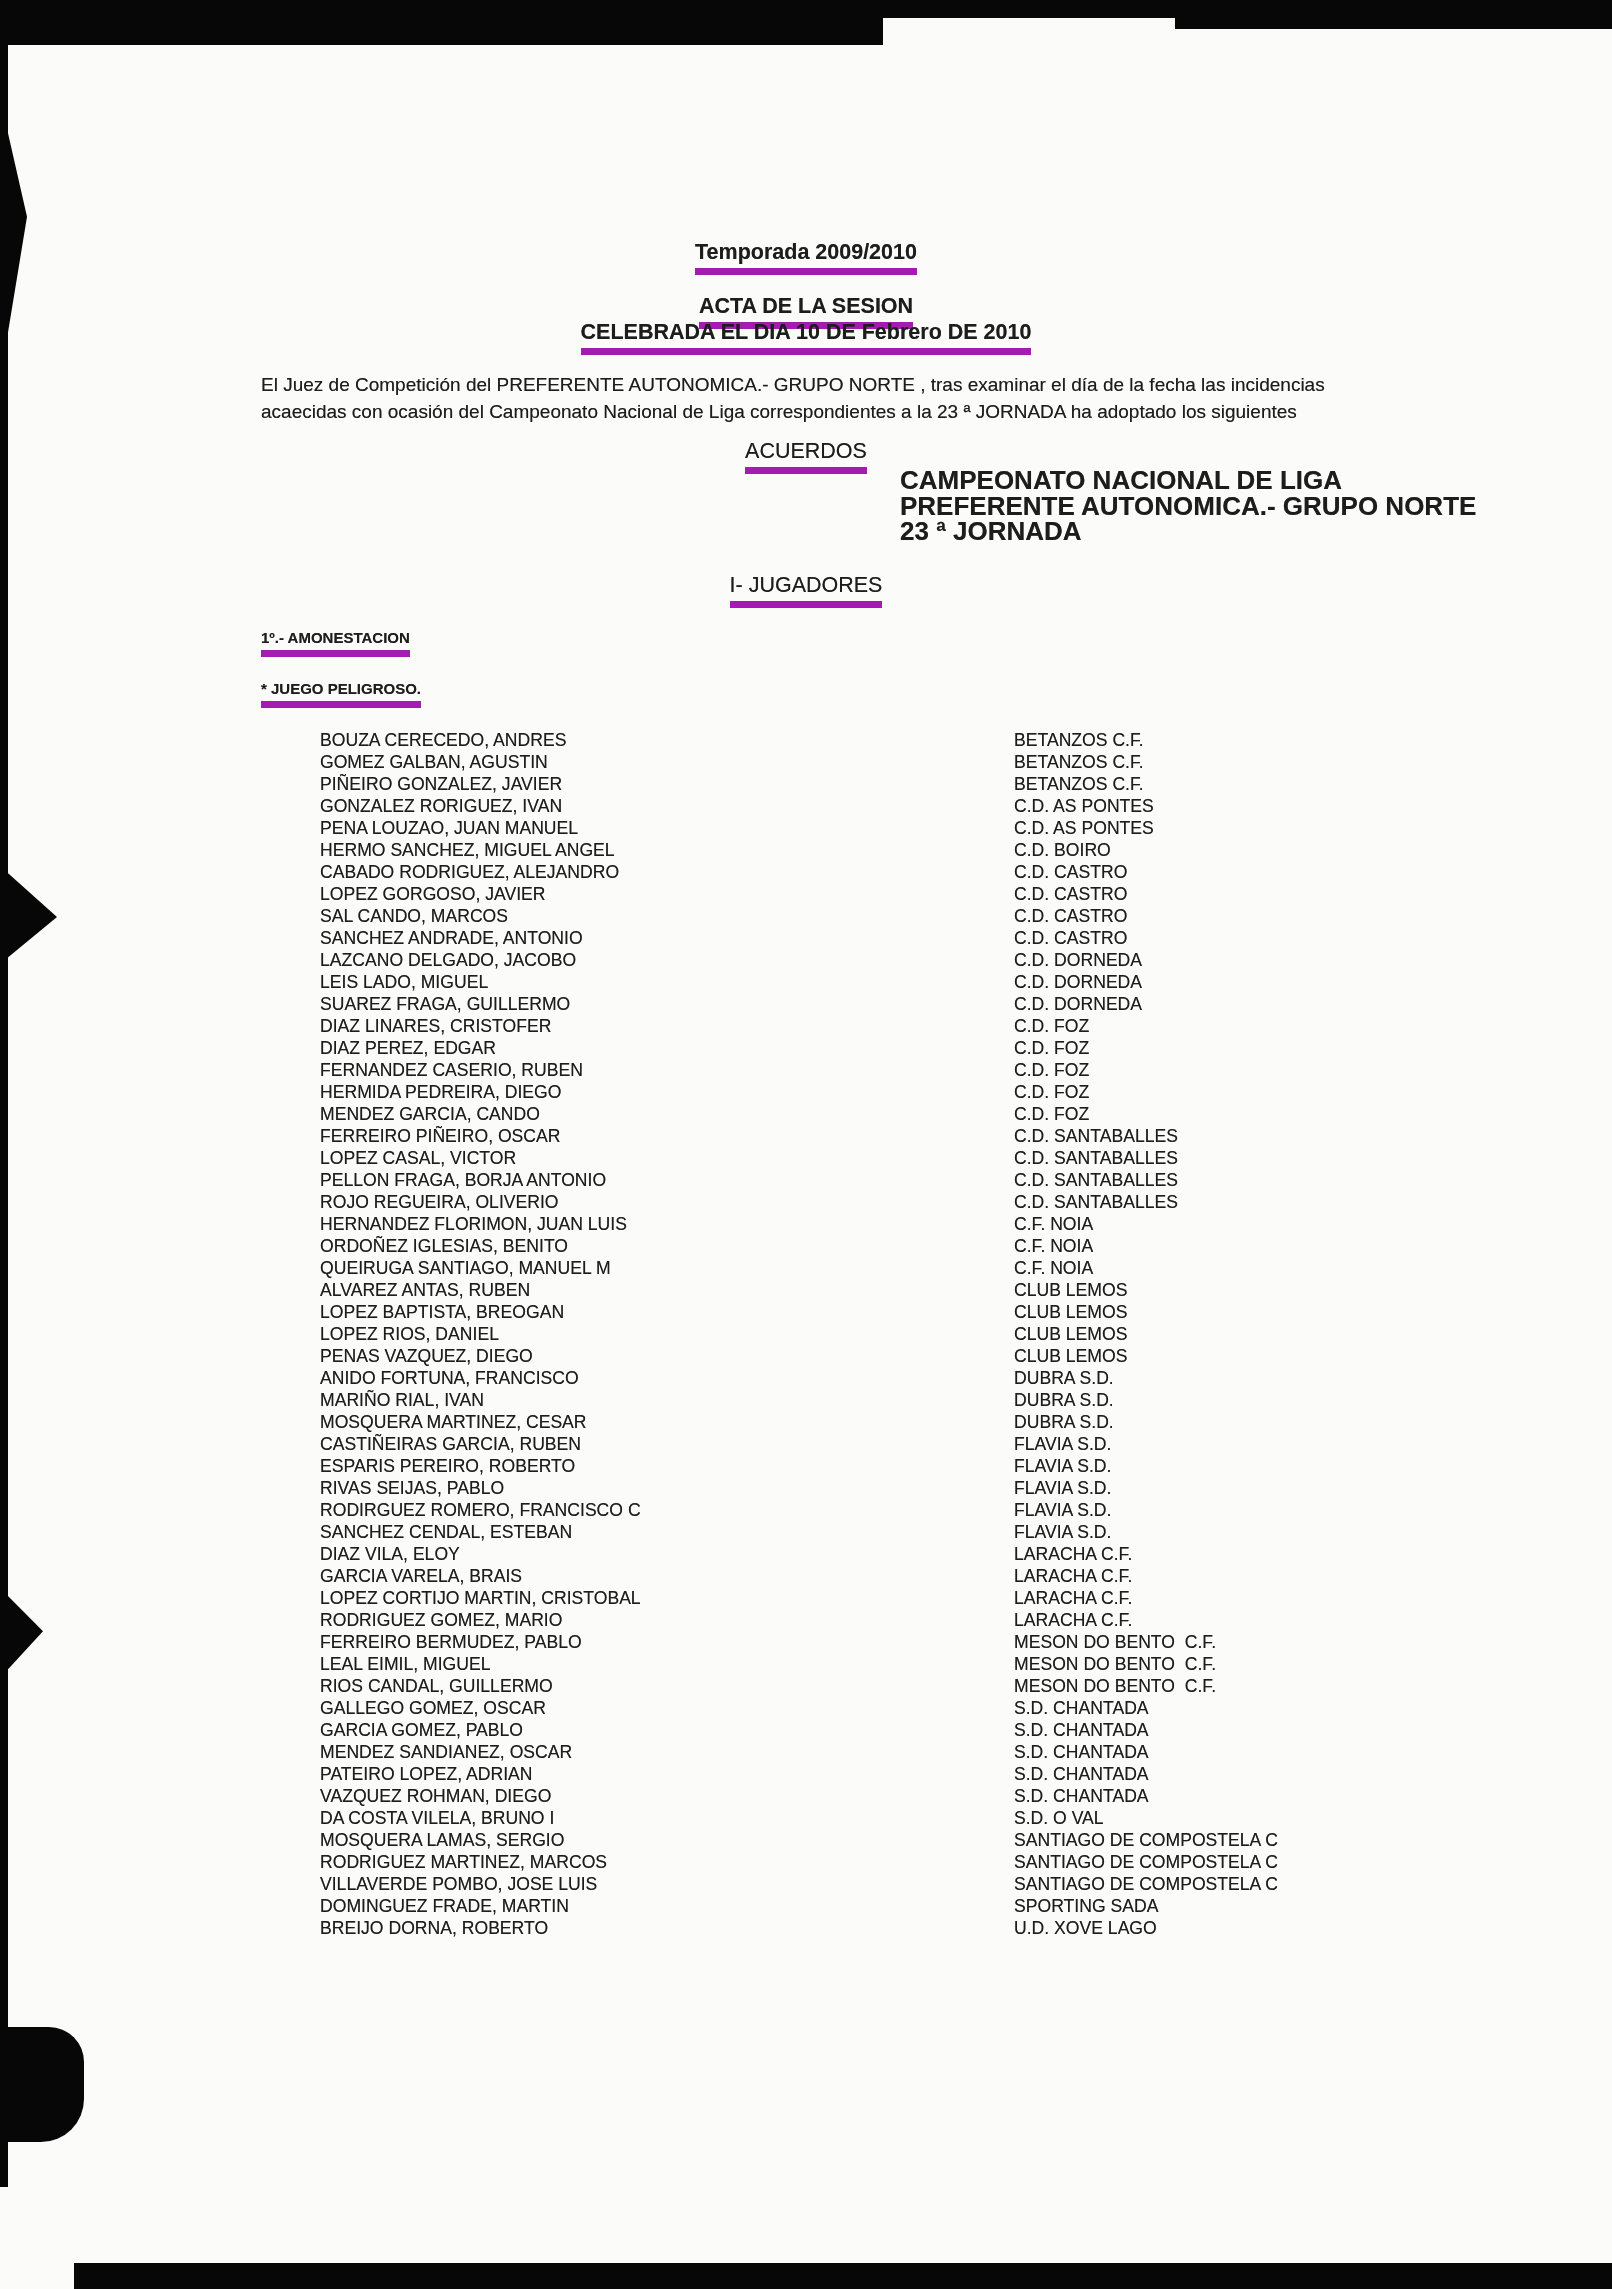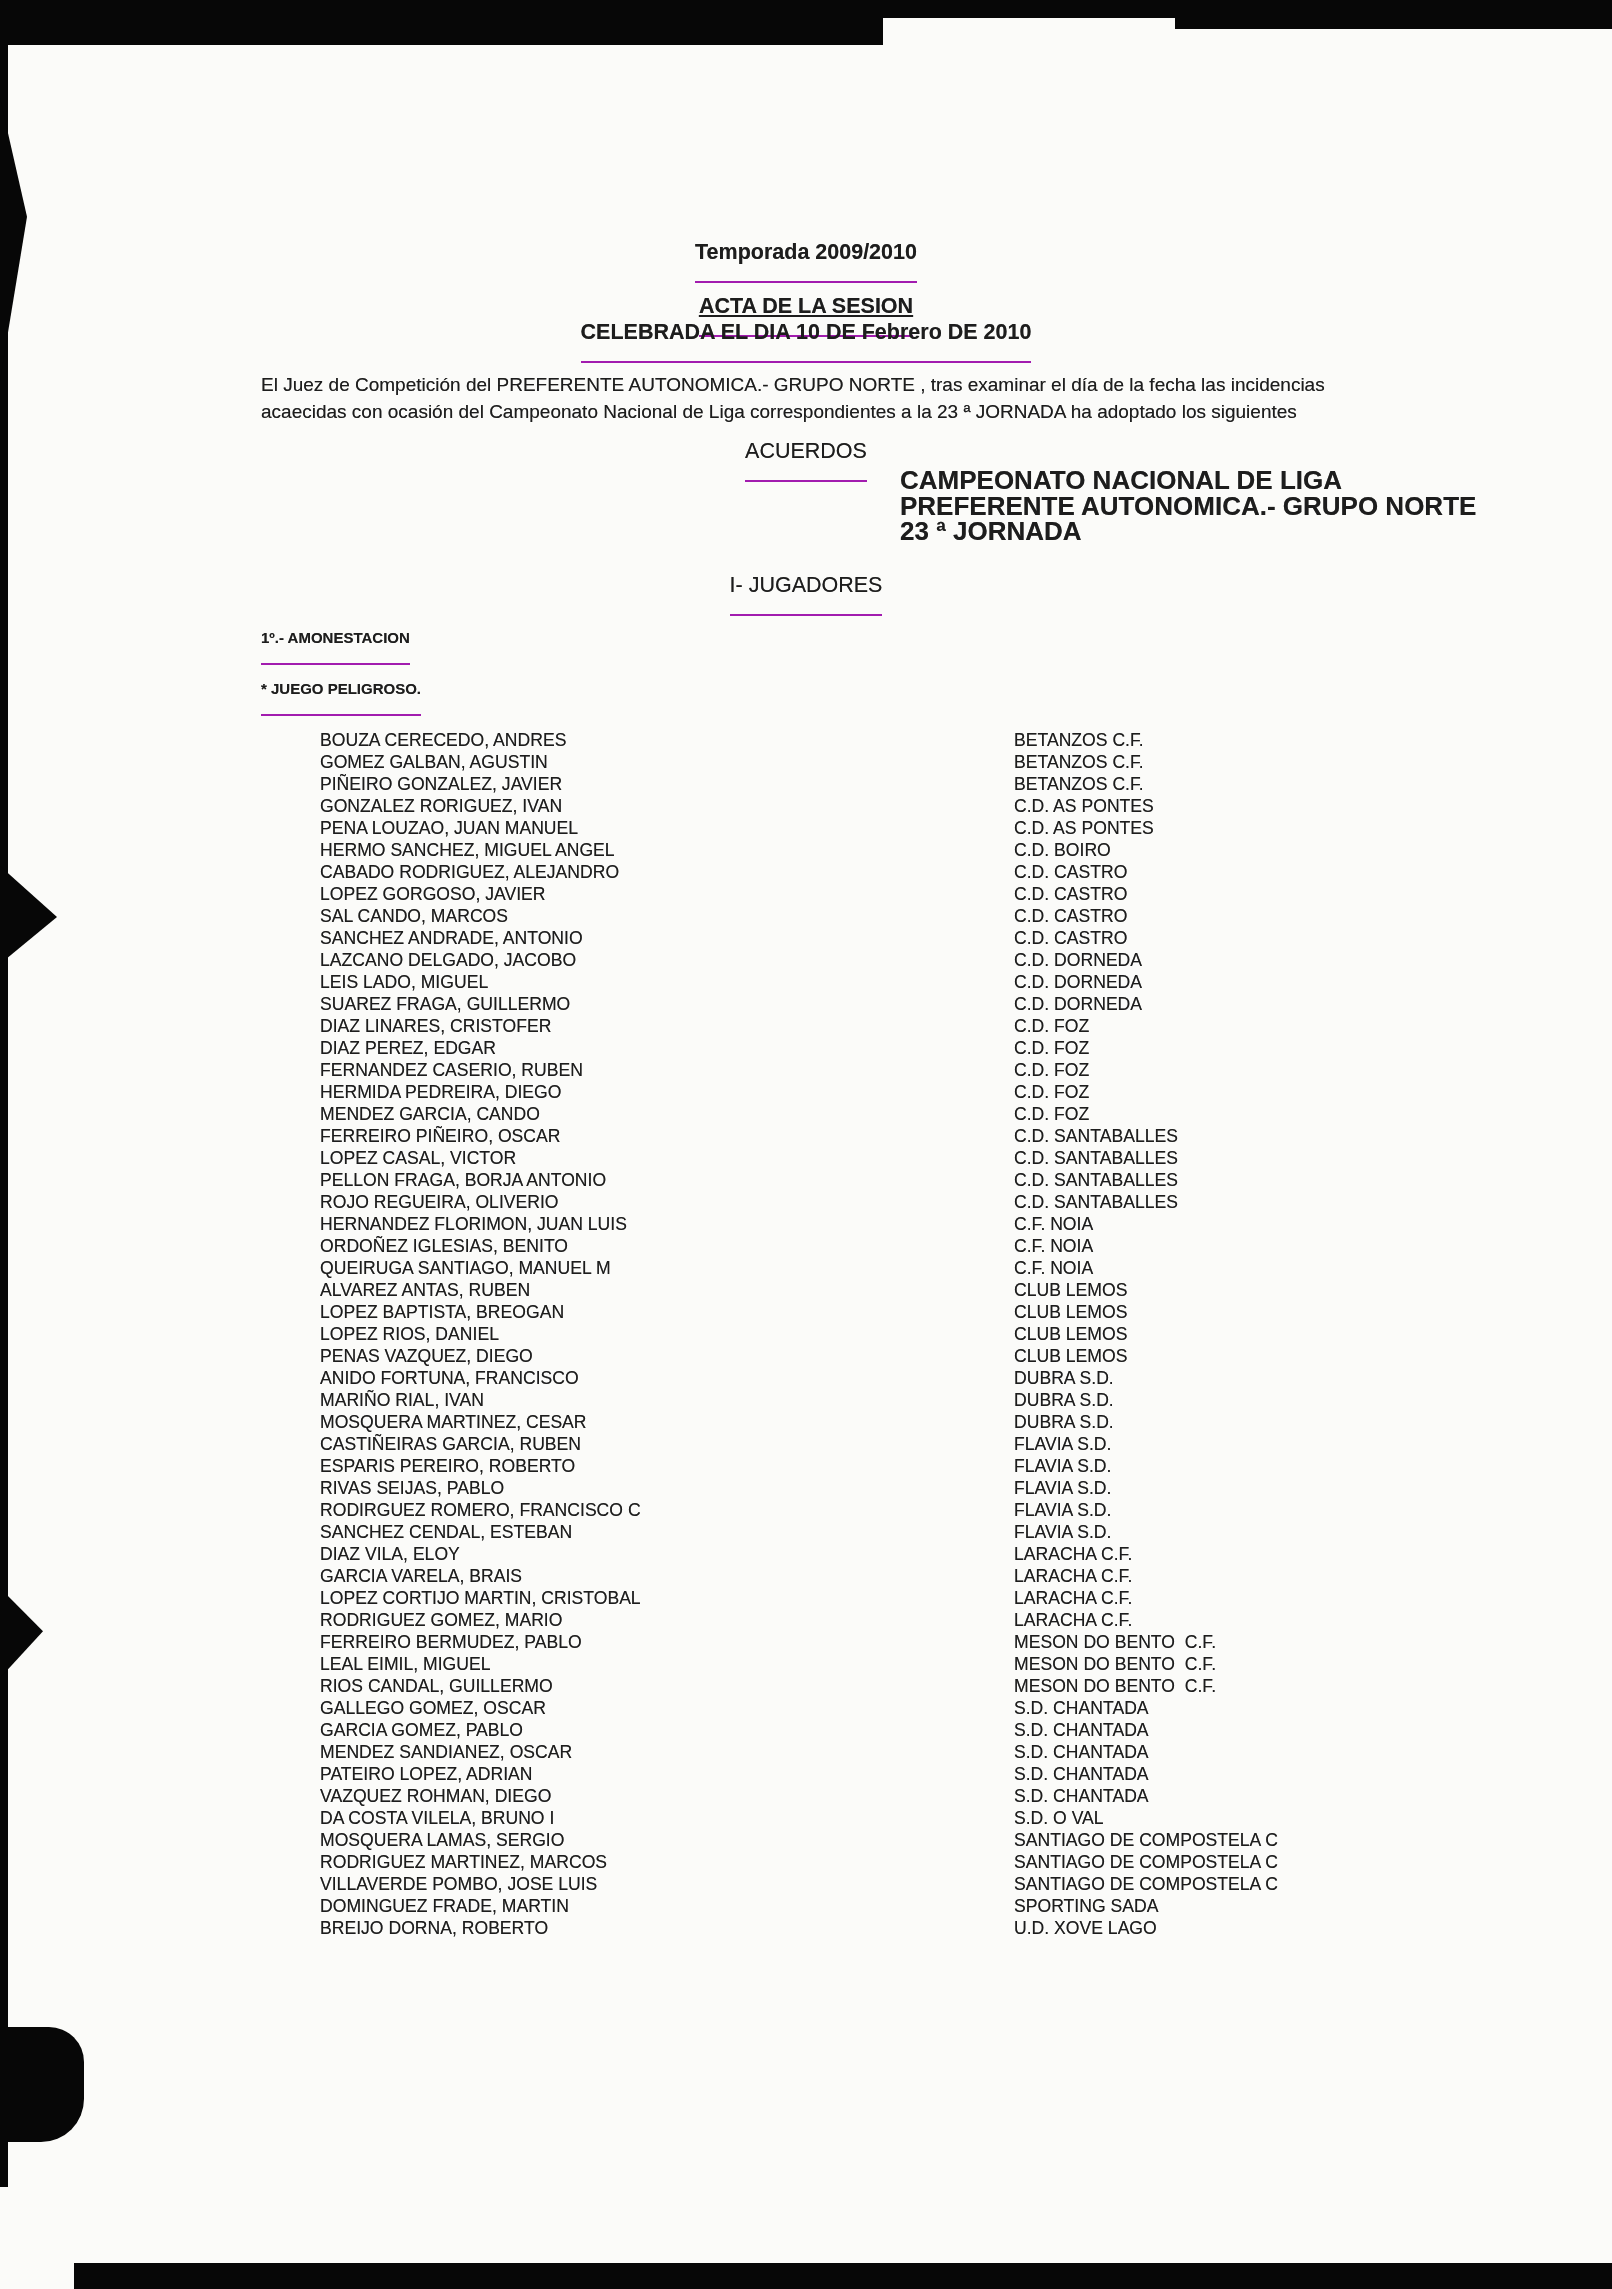--- a/index.html
+++ b/index.html
@@ -18,21 +18,21 @@
   .bar-top-right{left:1175px;top:0;width:437px;height:29px;}
   .edge-strip{left:0;top:0;width:7.8px;height:2187px;}
   .wedge-a{left:0;top:98px;width:27px;height:283px;clip-path:polygon(0 0,100% 42%,0 100%);}
   .wedge-b{left:0;top:866px;width:57px;height:98px;clip-path:polygon(0 0,100% 52%,0 100%);}
   .wedge-c{left:0;top:1588px;width:43px;height:90px;clip-path:polygon(0 0,100% 48%,0 100%);}
   .blob-d{left:0;top:2027px;width:84px;height:115px;border-radius:0 35px 43px 0;}
   .bar-bottom{left:74px;top:2263px;width:1538px;height:27px;}
 
   
   .center-line{position:absolute;left:0;width:1612px;text-align:center;white-space:pre;}
-  .u{border-bottom:2px solid #a21caf;padding-bottom:17px;}
+  .u{border-bottom:7px solid #a21caf;padding-bottom:4px;}
   .b{font-weight:bold;}
   .fs22{font-size:21.5px;}
   .intro-line{position:absolute;left:261px;font-size:19px;white-space:pre;}
   .camp-line{position:absolute;left:900px;font-size:26px;font-weight:bold;white-space:pre;}
   .left-head{position:absolute;left:261px;font-size:15px;font-weight:bold;white-space:pre;}
 
   
   .list{position:absolute;left:0;top:729px;width:1612px;text-align:center;}
   .srow{position:relative;height:22px;line-height:22px;font-size:17.6px;}
   .player{position:absolute;left:320px;white-space:pre;}
@@ -50,21 +50,21 @@
   <div class="artifact bar-top-right"></div>
   <div class="artifact edge-strip"></div>
   <div class="artifact wedge-a"></div>
   <div class="artifact wedge-b"></div>
   <div class="artifact wedge-c"></div>
   <div class="artifact blob-d"></div>
   <div class="artifact bar-bottom"></div>
 
   <div class="center-line txt fs22 b" style="top:240px;"><span class="u">Temporada 2009/2010</span></div>
 
-  <div class="center-line txt fs22 b" style="top:294px;text-decoration:underline;"><span class="u">ACTA DE LA SESION</span></div>
+  <div class="center-line txt fs22 b" style="top:294px;"><span class="u">ACTA DE LA SESION</span></div>
   <div class="center-line txt fs22 b" style="top:320px;"><span class="u">CELEBRADA EL DIA 10 DE Febrero DE 2010</span></div>
 
   <div class="intro-line txt" style="top:374px;">El Juez de Competición del PREFERENTE AUTONOMICA.- GRUPO NORTE , tras examinar el día de la fecha las incidencias</div>
   <div class="intro-line txt" style="top:401px;">acaecidas con ocasión del Campeonato Nacional de Liga correspondientes a la 23 ª JORNADA ha adoptado los siguientes</div>
 
   <div class="center-line txt fs22" style="top:439px;"><span class="u">ACUERDOS</span></div>
 
   <div class="camp-line txt" style="top:465px;">CAMPEONATO NACIONAL DE LIGA</div>
   <div class="camp-line txt" style="top:491px;">PREFERENTE AUTONOMICA.- GRUPO NORTE</div>
   <div class="camp-line txt" style="top:516px;">23 ª JORNADA</div>

